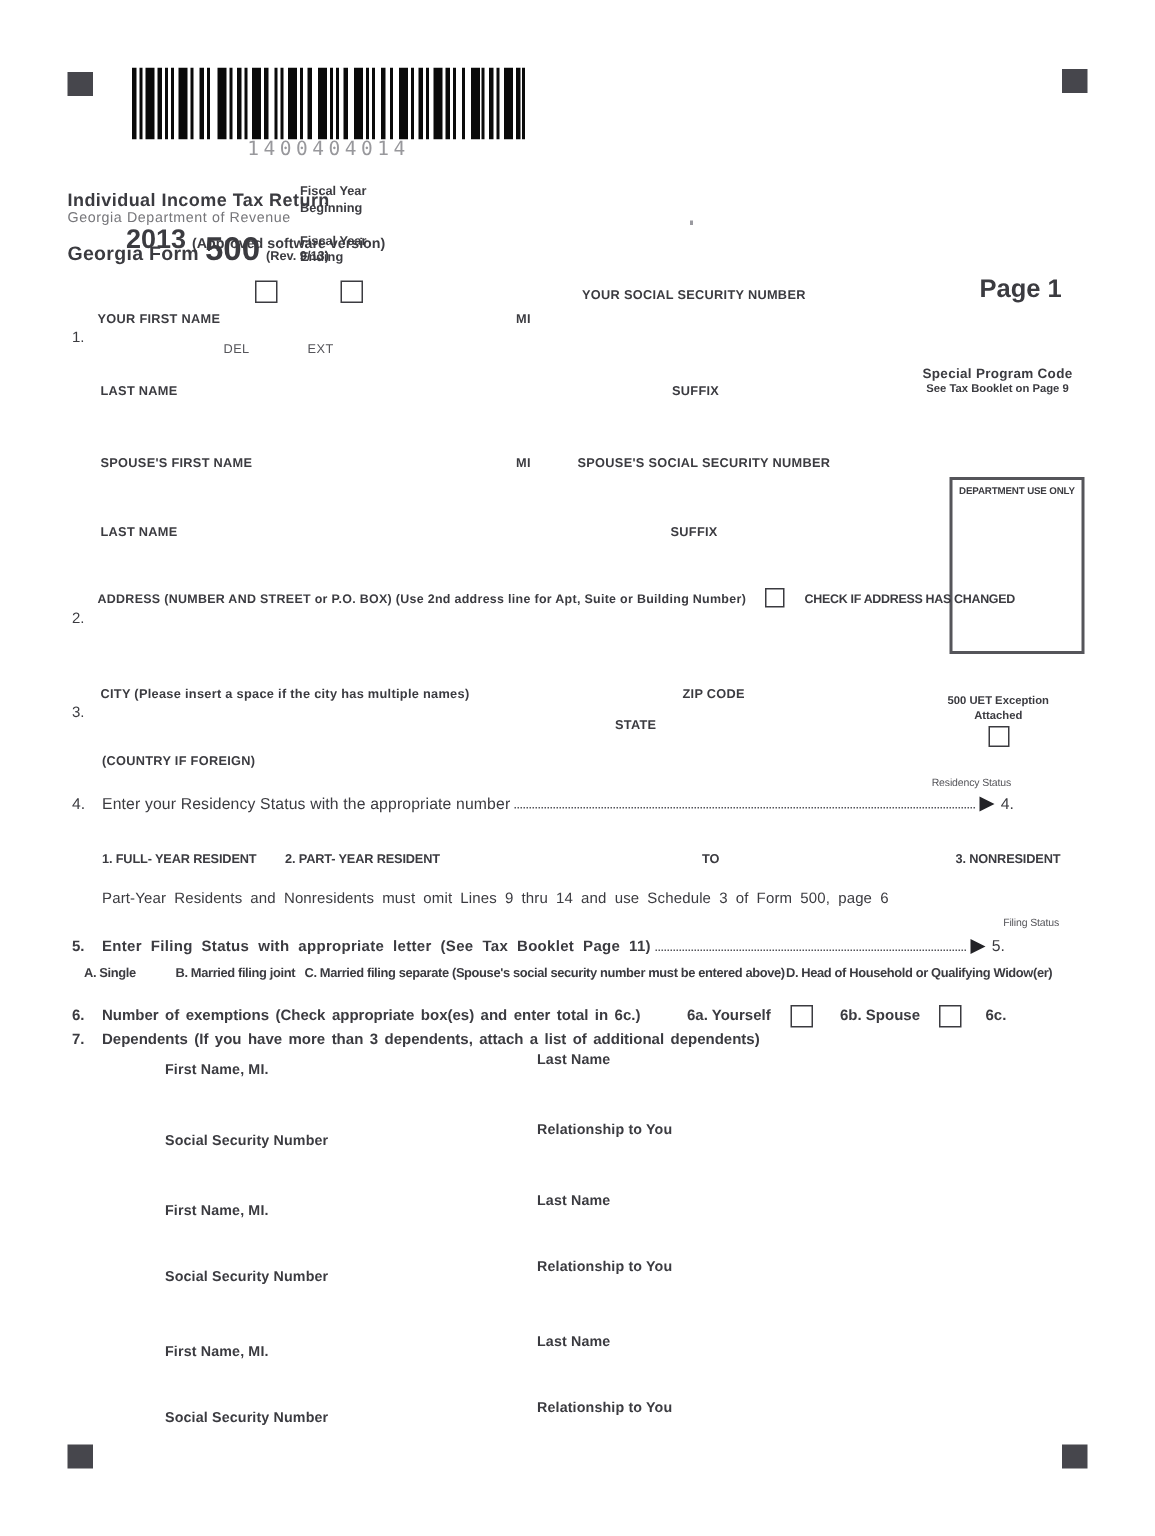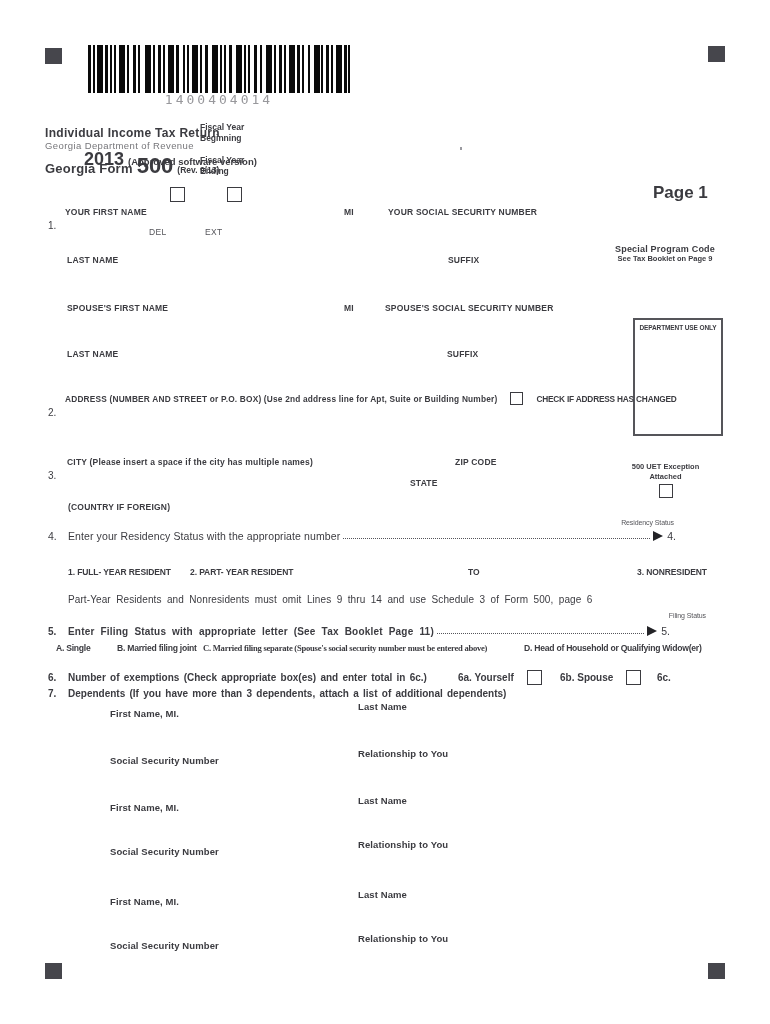--- a/index.html
+++ b/index.html
@@ -144,21 +144,21 @@
   <div class="stray"></div>
 
   <span class="abs toggle-label" style="left:149px;top:191px;">DEL</span>
   <span class="abs cb cb15" style="left:170px;top:187px;"></span>
   <span class="abs toggle-label" style="left:205px;top:191px;">EXT</span>
   <span class="abs cb cb15" style="left:227px;top:187px;"></span>
   <div class="abs page-num" style="left:653px;top:183px;">Page 1</div>
 
   <span class="abs flabel" style="left:65px;top:207px;">YOUR FIRST NAME</span>
   <span class="abs flabel" style="left:344px;top:207px;">MI</span>
-  <span class="abs flabel" style="left:388px;top:207px;text-align:center;">YOUR SOCIAL SECURITY NUMBER</span>
+  <span class="abs flabel" style="left:388px;top:191px;text-align:center;">YOUR SOCIAL SECURITY NUMBER</span>
   <span class="abs lineno" style="left:48px;top:220px;">1.</span>
 
   <div class="right-note" style="left:605px;top:244px;width:120px;">
     <div class="spc-t">Special Program Code</div>
     <div class="spc-s">See Tax Booklet on Page 9</div>
   </div>
 
   <span class="abs flabel" style="left:67px;top:255px;">LAST NAME</span>
   <span class="abs flabel" style="left:448px;top:255px;">SUFFIX</span>
 
@@ -212,21 +212,21 @@
   <div class="abs muted-sm" style="left:606px;top:612px;width:100px;text-align:right;">Filing Status</div>
   <div class="abs iline" style="left:48px;top:625px;width:622px;">
     <span class="no" style="font-weight:bold;font-size:10px;">5.</span>
     <span class="itext-bold">Enter Filing Status with appropriate letter (See Tax Booklet Page 11)</span>
     <span class="leader"></span>
     <span class="tri"></span>
     <span class="result-no">5.</span>
   </div>
   <span class="abs filing-opt" style="left:56px;top:643px;">A. Single</span>
   <span class="abs filing-opt" style="left:117px;top:643px;">B. Married filing joint</span>
-  <span class="abs filing-opt" style="left:203px;top:643px;font-family:Liberation Serif, serif;">C. Married filing separate (Spouse's social security number must be entered above)</span>
+  <span class="abs filing-opt" style="left:203px;top:643px;">C. Married filing separate (Spouse's social security number must be entered above)</span>
   <span class="abs filing-opt" style="left:524px;top:643px;">D. Head of Household or Qualifying Widow(er)</span>
 
   <span class="abs lineno" style="left:48px;top:672px;font-weight:bold;">6.</span>
   <span class="abs ex-label" style="left:68px;top:672px;">Number of exemptions (Check appropriate box(es) and enter total in 6c.)</span>
   <span class="abs ex-label" style="left:458px;top:672px;word-spacing:0;">6a. Yourself</span>
   <span class="abs cb cb15" style="left:527px;top:670px;"></span>
   <span class="abs ex-label" style="left:560px;top:672px;word-spacing:0;">6b. Spouse</span>
   <span class="abs cb cb15" style="left:626px;top:670px;"></span>
   <span class="abs ex-label" style="left:657px;top:672px;word-spacing:0;">6c.</span>
 

